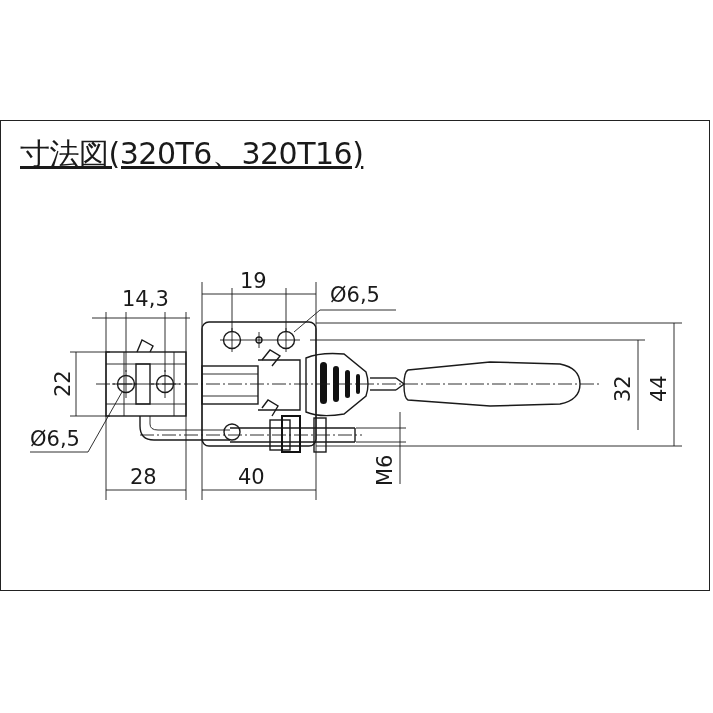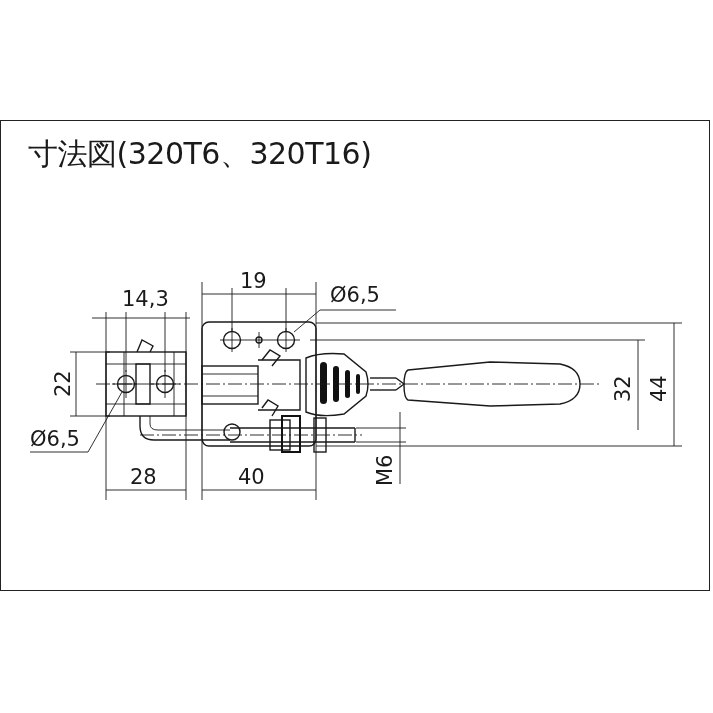--- a/index.html
+++ b/index.html
@@ -1,18 +1,18 @@
 <!DOCTYPE html>
 <html><head>
 <meta charset="utf-8">
 <style>
   html, body { margin: 0; padding: 0; background: #ffffff; }
   body { width: 713px; height: 713px; position: relative; overflow: hidden; font-family: "DejaVu Sans", sans-serif; }
   .frame { position: absolute; left: 0; top: 120px; width: 710px; height: 471px; border: 1.5px solid #222; box-sizing: border-box; }
-  .title { position: absolute; left: 28px; top: 134px; font-size: 30px; color: #1a1a1a; letter-spacing: -0.5px; font-family: "DejaVu Sans", sans-serif; }
+  .title { position: absolute; left: 20px; top: 134px; font-size: 30px; color: #1a1a1a; letter-spacing: -0.5px; font-family: "DejaVu Sans", sans-serif; text-decoration: underline; }
   svg { position: absolute; left: 0; top: 0; }
   .dim { font-family: "DejaVu Sans", sans-serif; font-size: 21px; fill: #1a1a1a; }
   .ln { stroke: #1a1a1a; stroke-width: 1.4; fill: none; }
   .thin { stroke: #1a1a1a; stroke-width: 0.9; fill: none; }
   .ctr { stroke: #1a1a1a; stroke-width: 0.9; fill: none; stroke-dasharray: 14 3 2 3; }
   .thick { stroke: #111; stroke-width: 2; fill: none; }
 </style>
 </head>
 <body>
 

